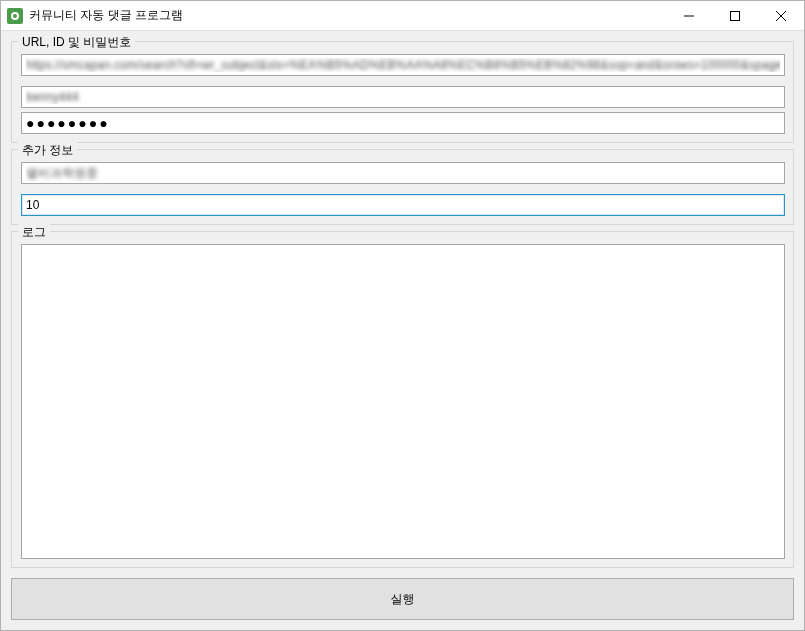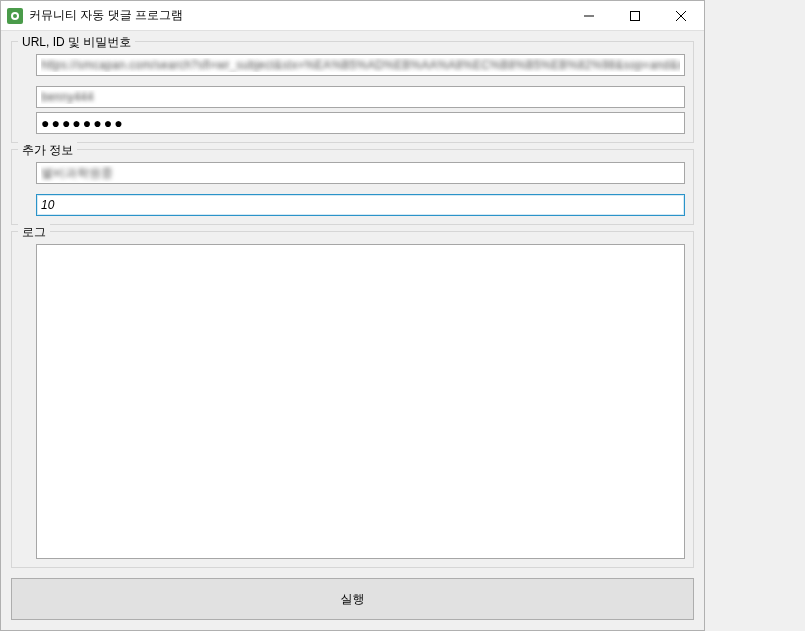--- a/index.html
+++ b/index.html
@@ -9,21 +9,21 @@
     }
     body {
       font-family: "Malgun Gothic", "Segoe UI", sans-serif;
       font-size: 12px;
       background: #f0f0f0;
       width: 805px;
       height: 631px;
       overflow: hidden;
     }
     .window {
-      width: 705px;
+      width: 805px;
       height: 631px;
       background: #ffffff;
       border: 1px solid #b0b0b0;
       display: flex;
       flex-direction: column;
     }
     .titlebar {
       height: 30px;
       background: #ffffff;
       display: flex;
@@ -71,21 +71,21 @@
     }
     .client {
       flex: 1;
       background: #f0f0f0;
       padding: 10px 10px 10px 10px;
       display: flex;
       flex-direction: column;
     }
     .group {
       border: 1px solid #d6d6d6;
-      padding: 6px 8px 8px 24px;
+      padding: 6px 8px 8px 9px;
       margin-bottom: 6px;
       position: relative;
       background: #f0f0f0;
     }
     .group-label {
       position: absolute;
       top: -8px;
       left: 6px;
       background: #f0f0f0;
       padding: 0 4px;
@@ -111,21 +111,20 @@
     .text-input:first-of-type {
       margin-top: 6px;
     }
     .text-input.blurred {
       color: transparent;
       text-shadow: 0 0 4px rgba(0,0,0,0.7);
     }
     .text-input.focused {
       border: 1px solid #2a93c9;
       box-shadow: 0 0 0 1px rgba(42,147,201,0.2) inset;
-      font-style: italic;
     }
     .password-display {
       width: 100%;
       height: 22px;
       border: 1px solid #a6a6a6;
       background: #ffffff;
       padding: 0 4px;
       font-size: 14px;
       letter-spacing: 2px;
       margin-top: 4px;

